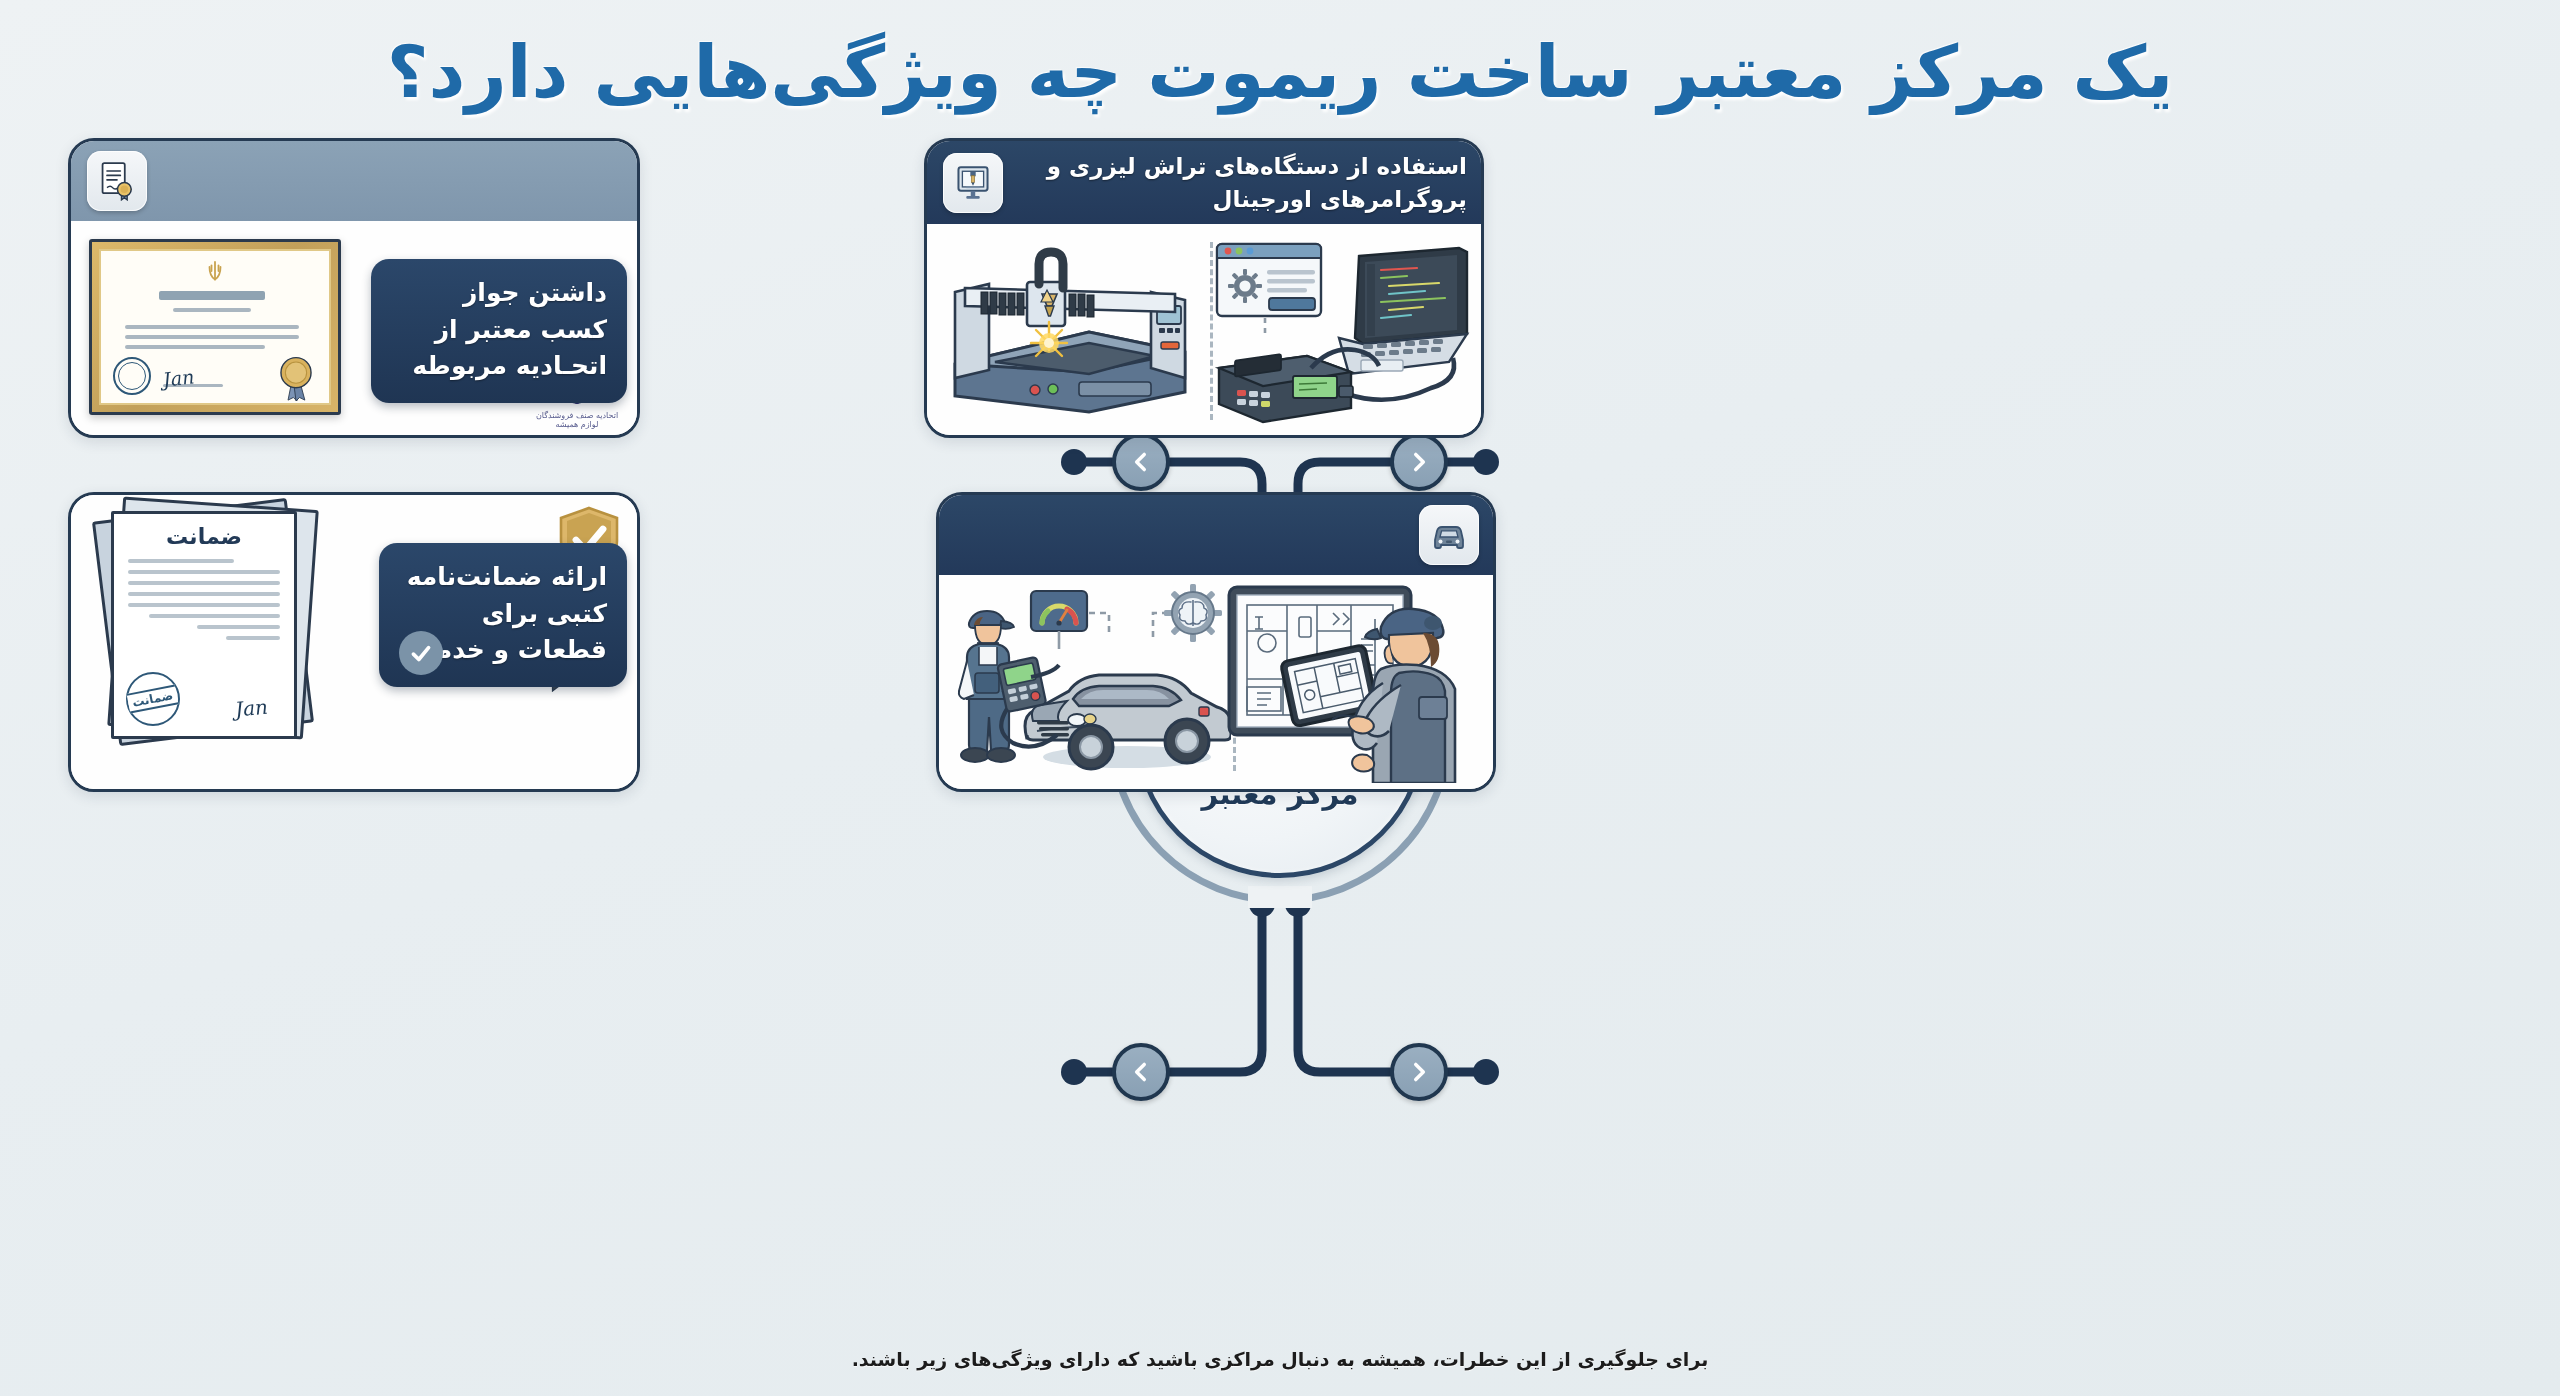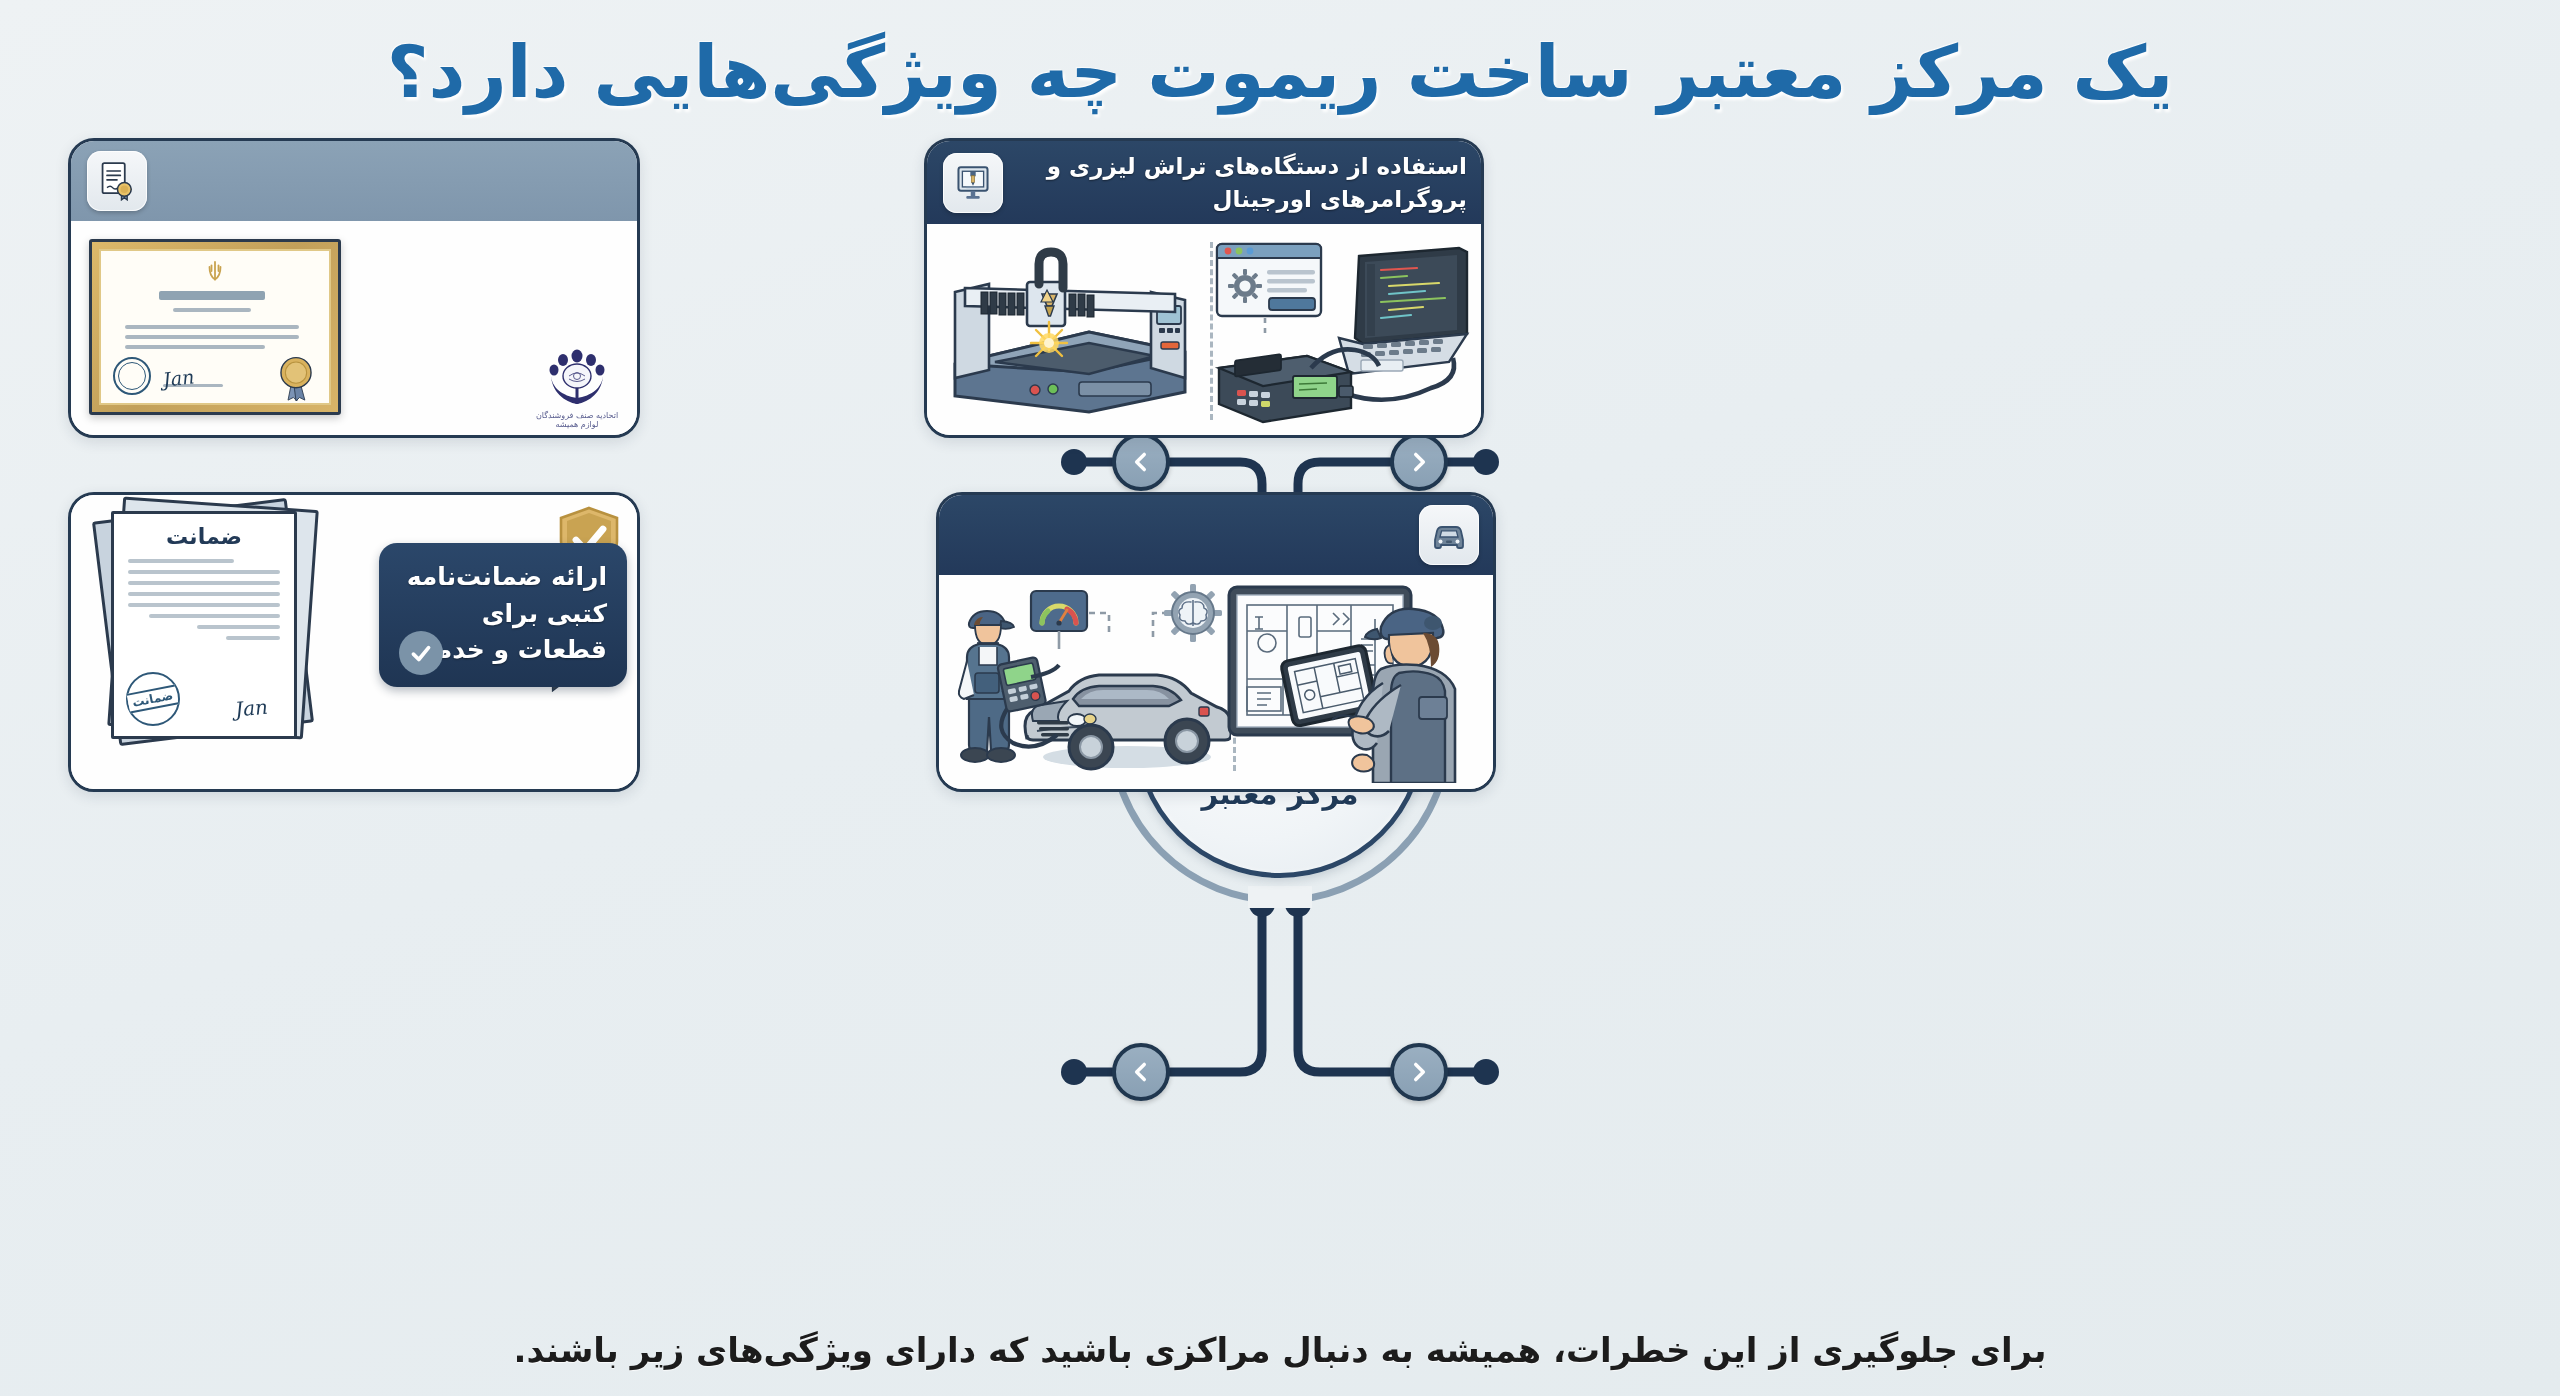--- a/index.html
+++ b/index.html
@@ -257,21 +257,21 @@
     border: 4px solid #20374f;
     display: flex; align-items: center; justify-content: center;
     box-shadow: 0 2px 5px rgba(0,0,0,0.22);
   }
 
   
   .footer-note {
     position: absolute;
     left: 0; bottom: 26px; width: 2560px;
     text-align: center;
-    font-size: 34px; font-weight: 700;
+    font-size: 19px; font-weight: 700;
     color: #1c1c1c;
     direction: rtl;
     text-shadow: 0 1px 1px rgba(255,255,255,0.8);
   }
 </style>
 </head>
 <body>
 
 <div class="page-title">یک مرکز معتبر ساخت ریموت چه ویژگی‌هایی دارد؟</div>
 
@@ -414,20 +414,21 @@
         <ellipse cx="32" cy="28" rx="14" ry="12" fill="#f4f5fa" stroke="#2e2f6e" stroke-width="1.4"></ellipse>
         <g fill="none" stroke="#5a5b8e" stroke-width="1">
           <path d="M24 28 q8 -6 16 0"></path>
           <path d="M24 31 q8 5 16 0"></path>
           <circle cx="32" cy="28" r="3.5"></circle>
         </g>
       </svg>
       <div class="union-caption">اتحادیه صنف فروشندگان لوازم همیشه</div>
     </div>
 
+    <div class="caption-pill pill-tl">داشتن جواز کسب معتبر از اتحـادیه مربوطه</div>
   </div>
 </div>
 
 <div class="card card-bl" style="height:300px;">
   <div class="card-body" style="height:100%;">
 
     <div class="illus doc-back"></div>
     <div class="illus doc-back2"></div>
     <div class="illus doc-front">
       <div class="doc-title">ضمانت</div>

